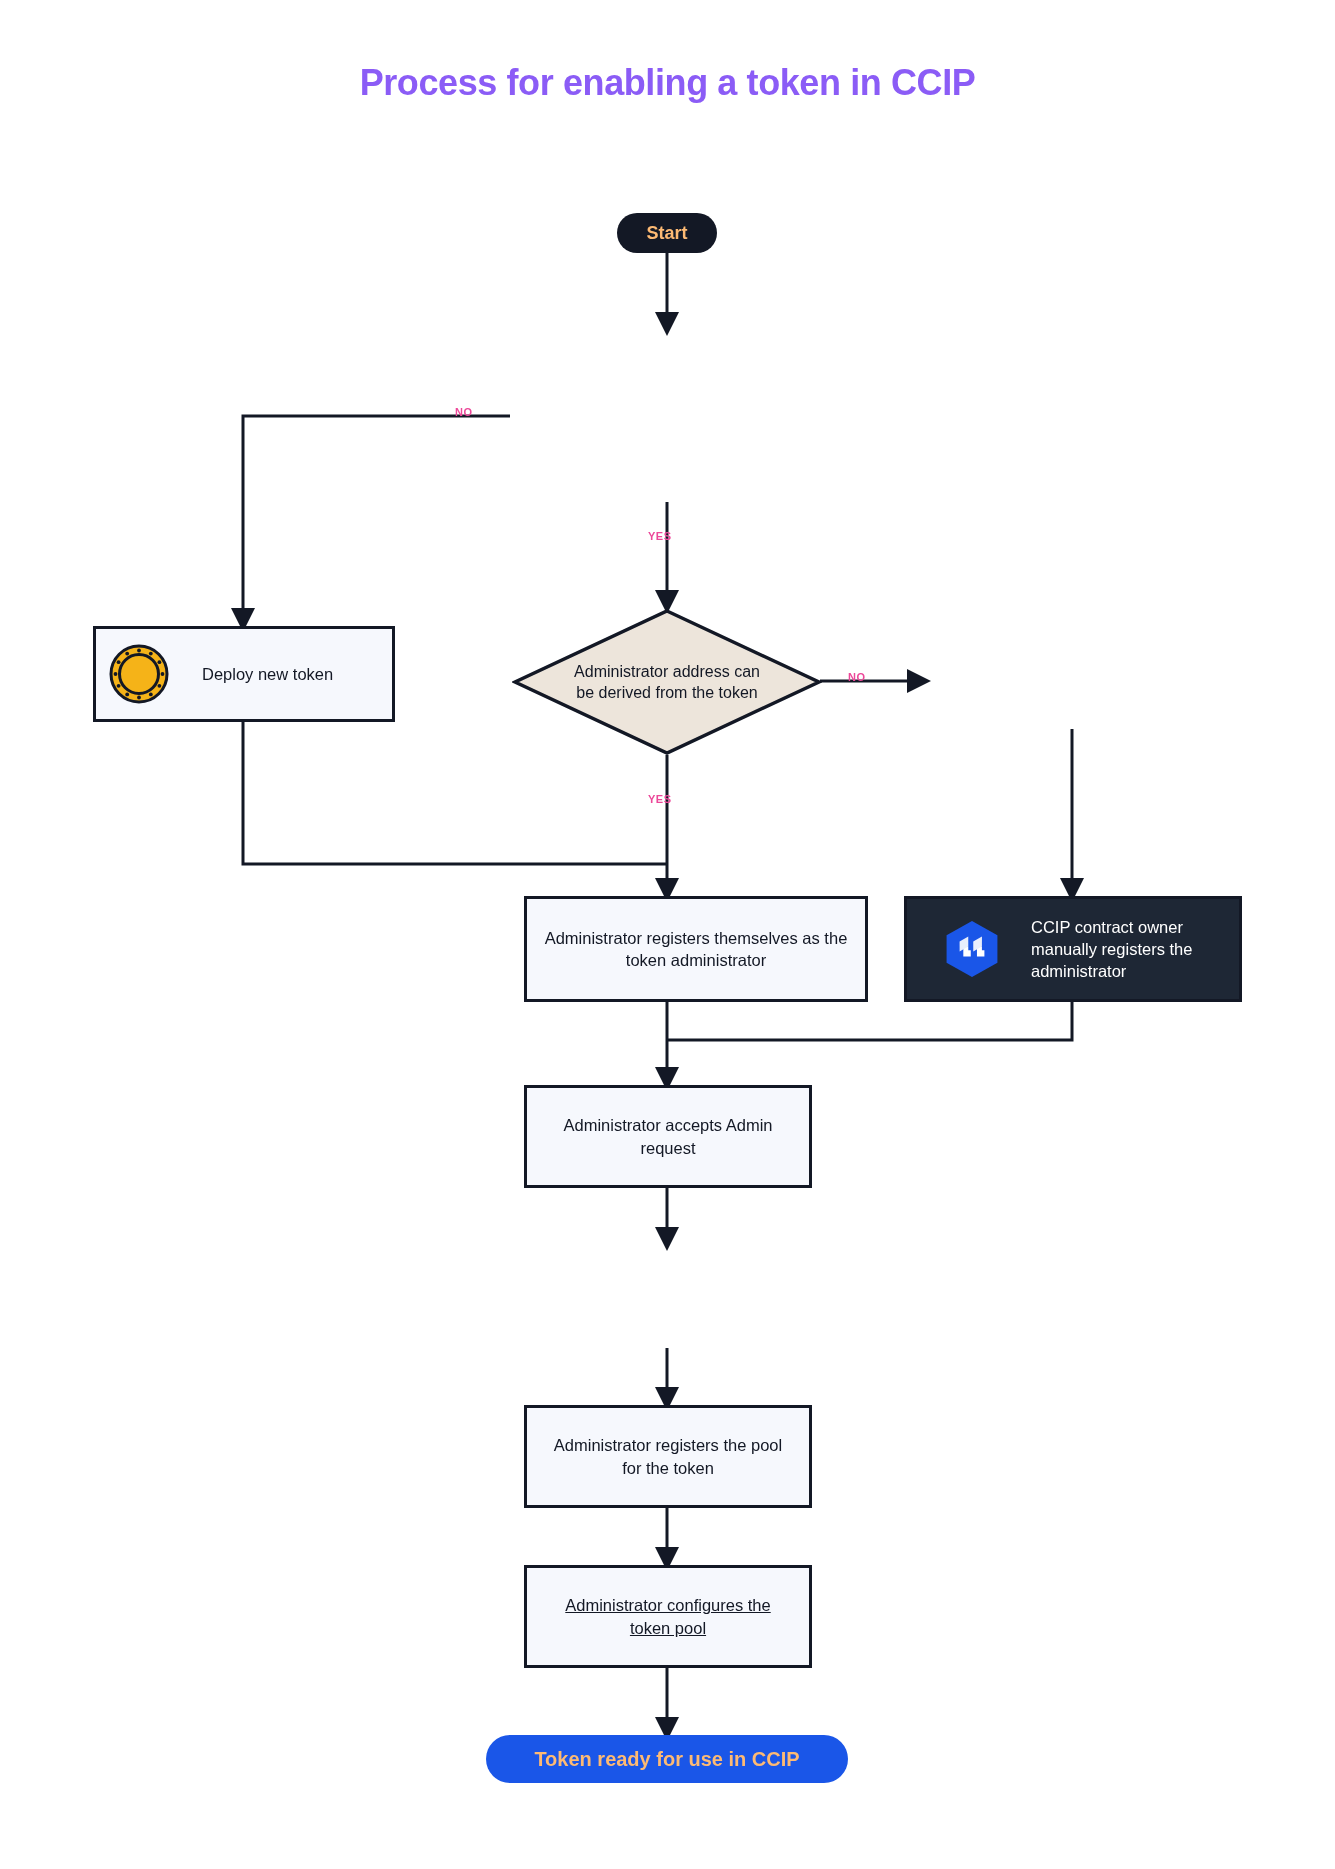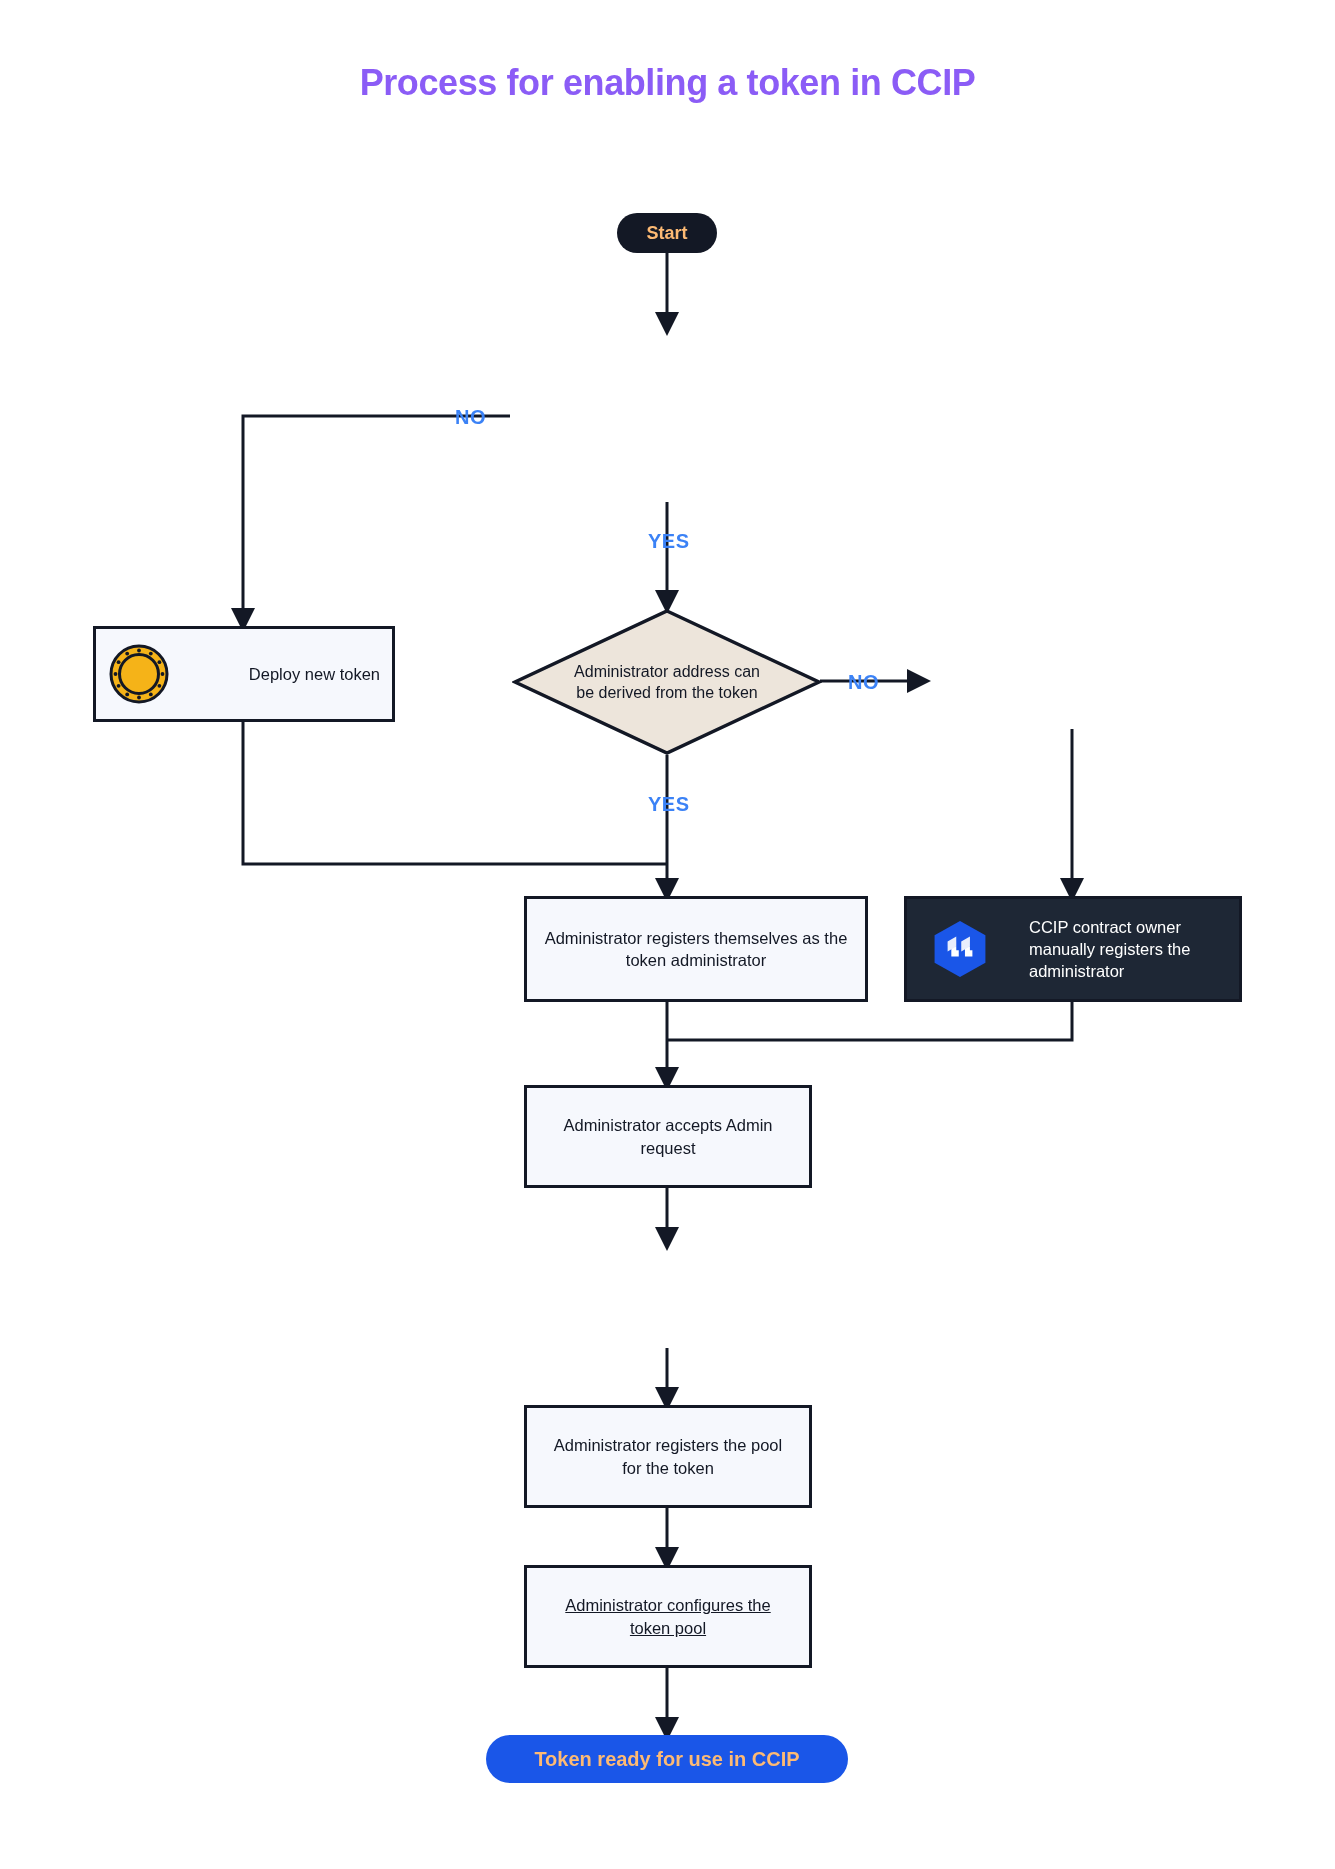--- a/index.html
+++ b/index.html
@@ -76,34 +76,34 @@
     font-size: 16.5px;
     line-height: 1.35;
     color: #131825;
   }
   .box-light { background: #f6f8fd; }
   .box-blue  { background: #1a4ef0; color: #ffffff; }
   .box-dark  { background: #1e2735; color: #ffffff; }
   .box-icon-row {
     display: flex;
     align-items: center;
-    justify-content: space-between;
-    gap: 20px;
+    justify-content: flex-start;
+    gap: 32px;
     width: 100%;
     padding: 0 12px;
   }
   .box-icon-row .txt { text-align: left; }
   .box-icon-row .txt.centered { text-align: center; }
 
   
   .edge-label {
     position: absolute;
-    font-size: 20px;
+    font-size: 11px;
     font-weight: bold;
-    color: #3b82f6;
+    color: #ec4899;
     letter-spacing: 0.5px;
     white-space: nowrap;
   }
 
   .icon { flex: 0 0 auto; display: block; }
 </style>
 </head>
 <body>
 
 <div id="page">
@@ -177,21 +177,21 @@
           <circle cx="10.6" cy="19.2" r="1.9"></circle>
           <circle cx="19.2" cy="10.6" r="1.9"></circle>
         </g>
       </svg>
       <span class="txt centered">Deploy new token</span>
     </div>
   </div>
 
 
   <div class="box box-dark" style="left:904px; top:896px; width:338px; height:106px;">
-    <div class="box-icon-row" style="gap:38px; justify-content:space-between; padding-left:22px;">
+    <div class="box-icon-row" style="gap:28px; justify-content:space-between; padding-left:34px;">
       <svg class="icon" width="62" height="62" viewBox="0 0 100 100">
         <polygon points="50,5 91,28 91,72 50,95 9,72 9,28" fill="#1a56e8"></polygon>
         <path d="M 44,30 L 44,46 L 36,46 L 36,62 L 48,62 L 48,52 L 44,52 L 44,36 Z" fill="#ffffff"></path>
         <path d="M 66,30 L 66,46 L 58,46 L 58,62 L 70,62 L 70,52 L 66,52 L 66,36 Z" fill="#ffffff"></path>
         <path d="M 30,38 L 44,30 L 44,46 L 30,54 Z" fill="#e8eefc"></path>
         <path d="M 52,38 L 66,30 L 66,46 L 52,54 Z" fill="#e8eefc"></path>
       </svg>
       <span class="txt" style="white-space:pre-line; font-size:16.5px;">CCIP contract owner manually registers the administrator</span>
     </div>
   </div>

